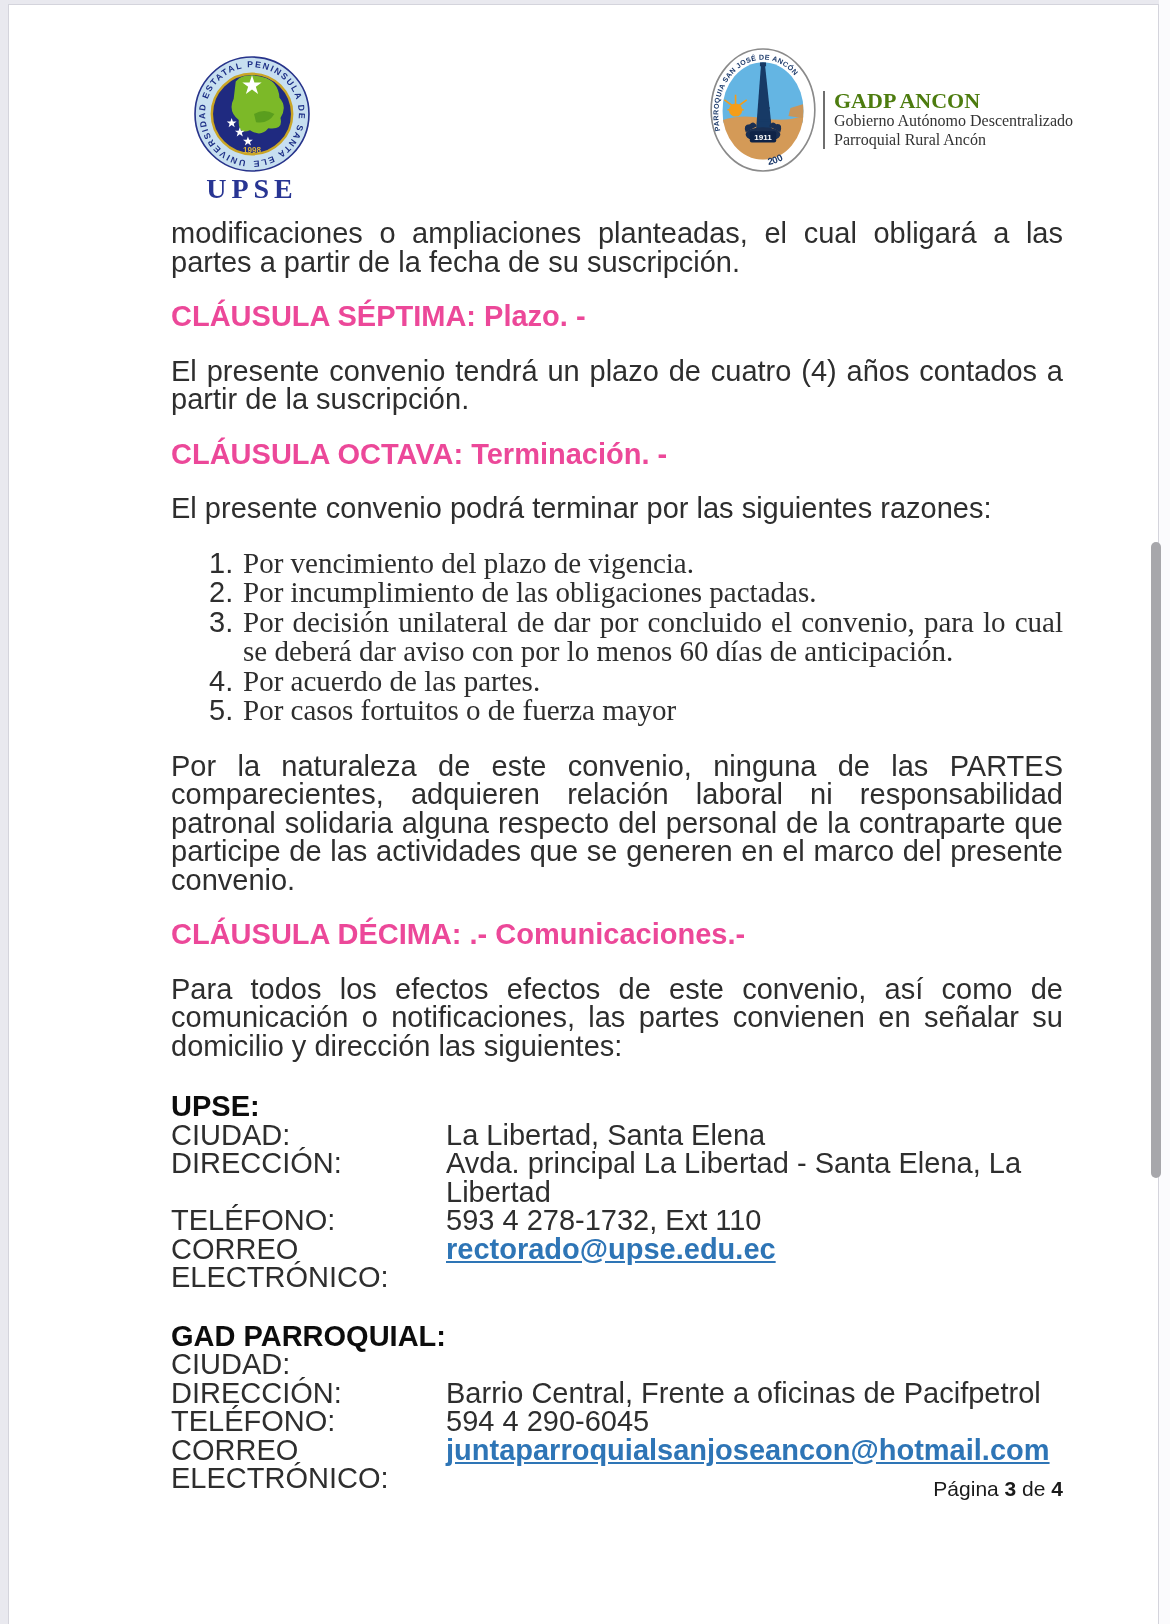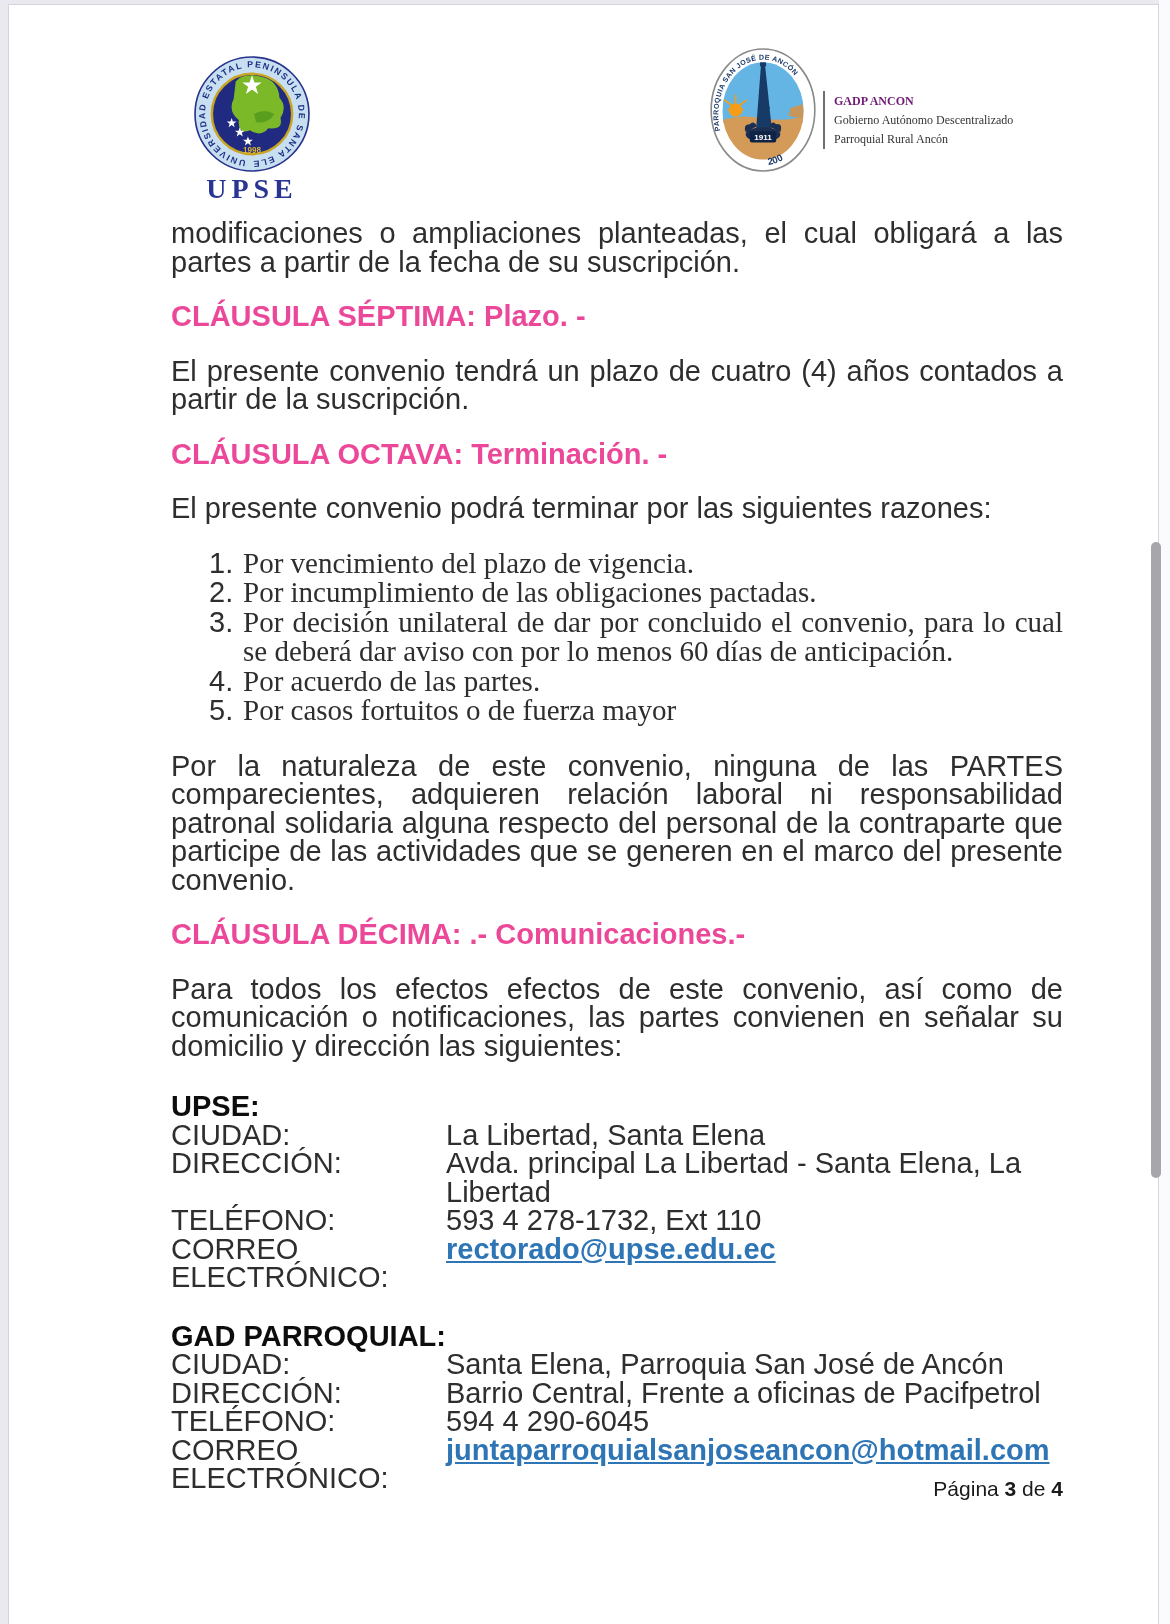--- a/index.html
+++ b/index.html
@@ -18,22 +18,22 @@
   .upse-word{
     font-family:"Liberation Serif","DejaVu Serif",serif;
     font-weight:bold;font-size:28px;color:#283593;letter-spacing:5px;margin-top:-4px;
   }
   .gadp-seal{position:absolute;left:700px;top:42px;}
   .gadp-text{
     position:absolute;left:814px;top:86px;
     border-left:2px solid #6e6e6e;padding-left:9px;
     font-family:"Liberation Serif","DejaVu Serif",serif;color:#333;
   }
-  .gadp-title{font-weight:bold;font-size:12px;line-height:20px;color:#701a75;}
-  .gadp-sub{font-size:12px;line-height:19px;}
+  .gadp-title{font-weight:bold;font-size:22px;line-height:20px;color:#4d7c0f;}
+  .gadp-sub{font-size:16px;line-height:19px;}
   
   .doc{
     position:absolute;left:162px;top:214px;width:892px;
     font-size:29px;line-height:28.5px;color:#2e2e2e;text-align:justify;
   }
   .doc p{margin:0 0 26px 0;}
   .clause-h{font-weight:bold;color:#ec4899;margin:0 0 26px 0;text-align:left;}
   .numlist{margin:0 0 26px 0;}
   .li{display:flex;line-height:29.5px;margin-left:38px;}
   .li .num{flex:none;width:34px;}
@@ -193,21 +193,20 @@
       <div class="crow">
         <span class="clabel">CORREO ELECTRÓNICO:</span>
         <span class="cval"><a class="link">rectorado@upse.edu.ec</a></span>
       </div>
     </div>
 
     <div class="contact">
       <div class="contact-title">GAD PARROQUIAL:</div>
       <div class="crow">
         <span class="clabel">CIUDAD:</span>
-        <span class="cval">Santa Elena, Parroquia San José de Ancón</span>
       </div>
       <div class="crow">
         <span class="clabel">DIRECCIÓN:</span>
         <span class="cval">Barrio Central, Frente a oficinas de Pacifpetrol</span>
       </div>
       <div class="crow">
         <span class="clabel">TELÉFONO:</span>
         <span class="cval">594 4 290-6045</span>
       </div>
       <div class="crow">

